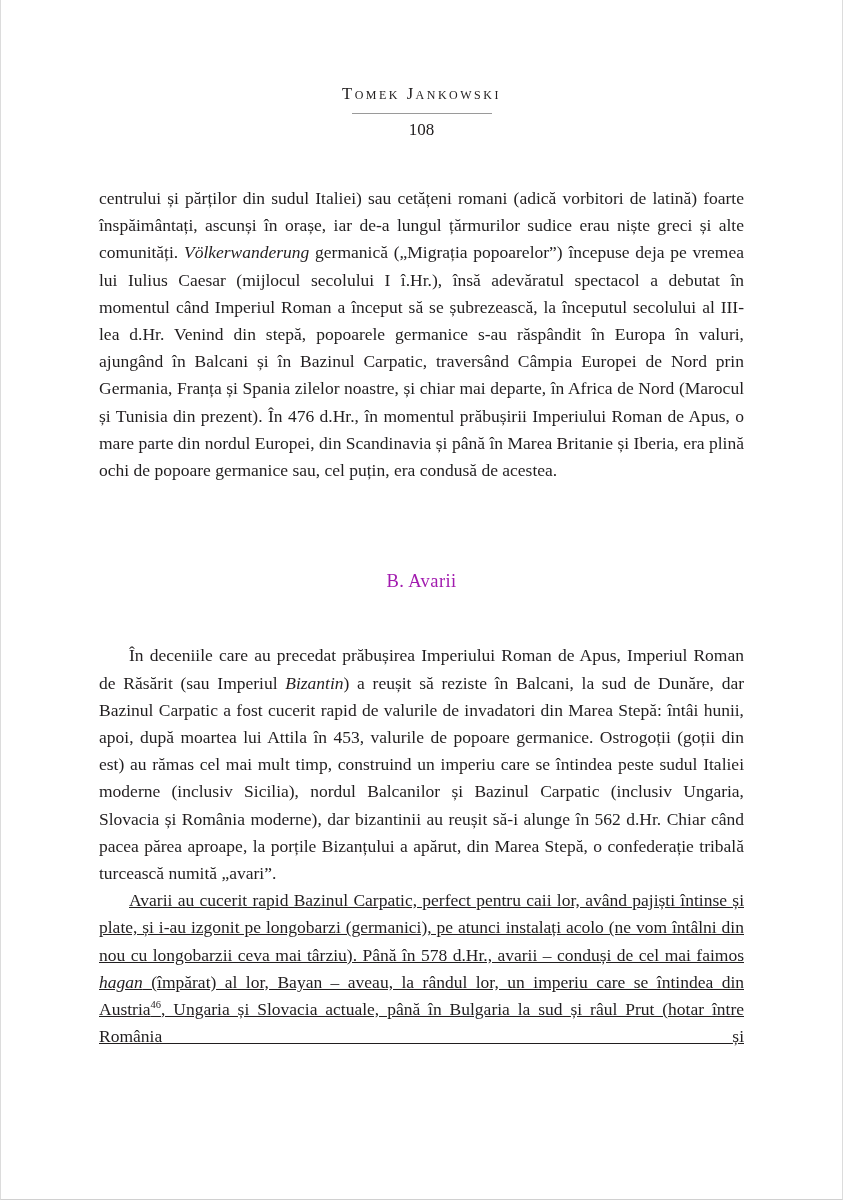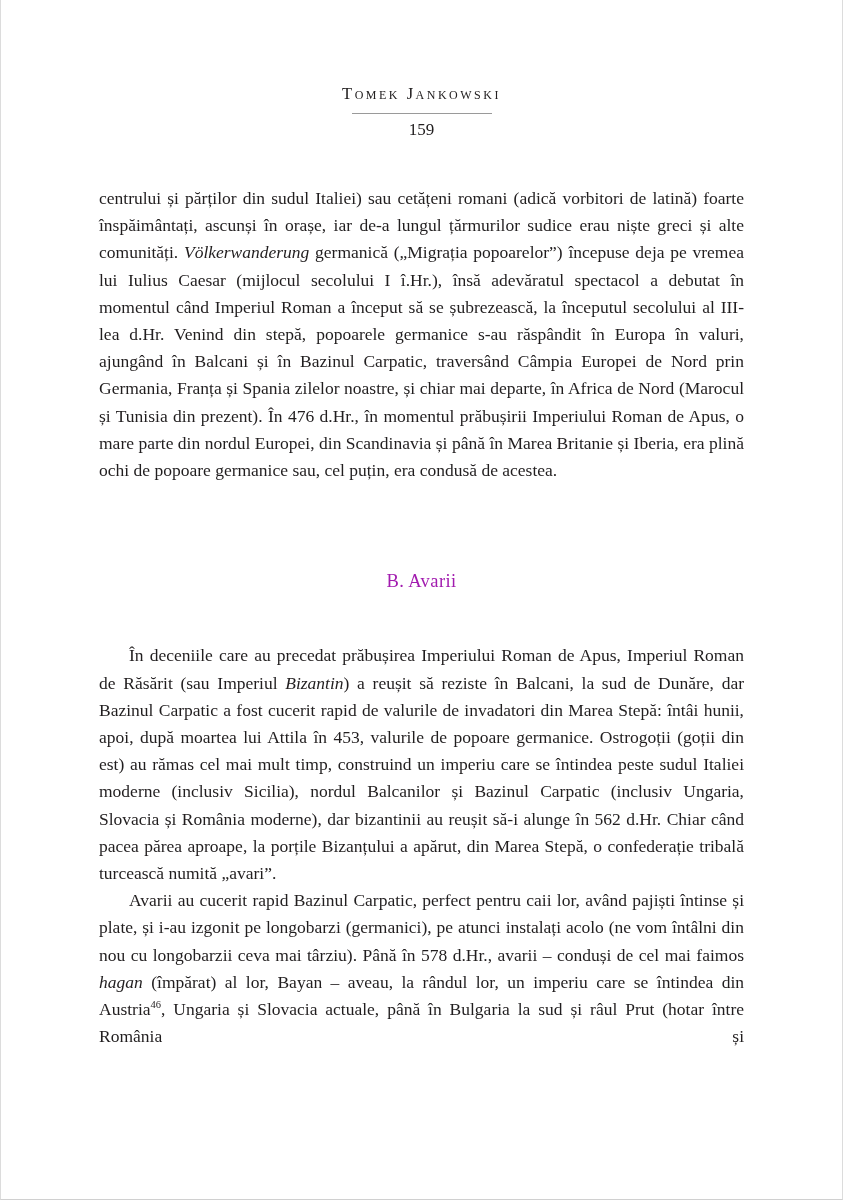--- a/index.html
+++ b/index.html
@@ -52,20 +52,21 @@
   }
   .para {
     margin: 0;
     hyphens: auto;
   }
   .para.indent {
     text-indent: 30px;
   }
   .para.runs-on {
     text-align-last: justify;
+    text-decoration: underline;
   }
   .section-heading {
     font-weight: 400;
     font-size: 18.5px;
     letter-spacing: 0.4px;
     text-align: center;
     text-indent: 0;
     margin: 84px 0 47px 0;
     color: #a21caf;
   }
@@ -79,21 +80,21 @@
   }
 </style>
 </head>
 <body>
 
 <div class="page">
 
   <header class="running-head">
     <div class="author">Tomek Jankowski</div>
     <hr class="head-rule">
-    <div class="page-number">159</div>
+    <div class="page-number">108</div>
   </header>
 
   <main class="body-text">
 
     <p class="para" lang="ro"><span class="run">centrului și părților din sudul Italiei) sau cetățeni romani (adică vorbitori de latină) foarte înspăimântați, ascunși în orașe, iar de-a lungul țărmurilor sudice erau niște greci și alte comunități. </span><em class="run">Völkerwanderung</em><span class="run"> germanică („Migrația popoarelor”) începuse deja pe vremea lui Iulius Caesar (mijlocul secolului I î.Hr.), însă adevăratul spectacol a debutat în momentul când Imperiul Roman a început să se șubrezească, la începutul secolului al III-lea d.Hr. Venind din stepă, popoarele germanice s-au răspândit în Europa în valuri, ajungând în Balcani și în Bazinul Carpatic, traversând Câmpia Europei de Nord prin Germania, Franța și Spania zilelor noastre, și chiar mai departe, în Africa de Nord (Marocul și Tunisia din prezent). În 476 d.Hr., în momentul prăbușirii Imperiului Roman de Apus, o mare parte din nordul Europei, din Scandinavia și până în Marea Britanie și Iberia, era plină ochi de popoare germanice sau, cel puțin, era condusă de acestea.</span></p>
 
     <h2 class="section-heading">B. Avarii</h2>
 
     <p class="para indent" lang="ro"><span class="run">În deceniile care au precedat prăbușirea Imperiului Roman de Apus, Imperiul Roman de Răsărit (sau Imperiul </span><em class="run">Bizantin</em><span class="run">) a reușit să reziste în Balcani, la sud de Dunăre, dar Bazinul Carpatic a fost cucerit rapid de valurile de invadatori din Marea Stepă: întâi hunii, apoi, după moartea lui Attila în 453, valurile de popoare germanice. Ostrogoții (goții din est) au rămas cel mai mult timp, construind un imperiu care se întindea peste sudul Italiei moderne (inclusiv Sicilia), nordul Balcanilor și Bazinul Carpatic (inclusiv Ungaria, Slovacia și România moderne), dar bizantinii au reușit să-i alunge în 562 d.Hr. Chiar când pacea părea aproape, la porțile Bizanțului a apărut, din Marea Stepă, o confederație tribală turcească numită „avari”.</span></p>
 

